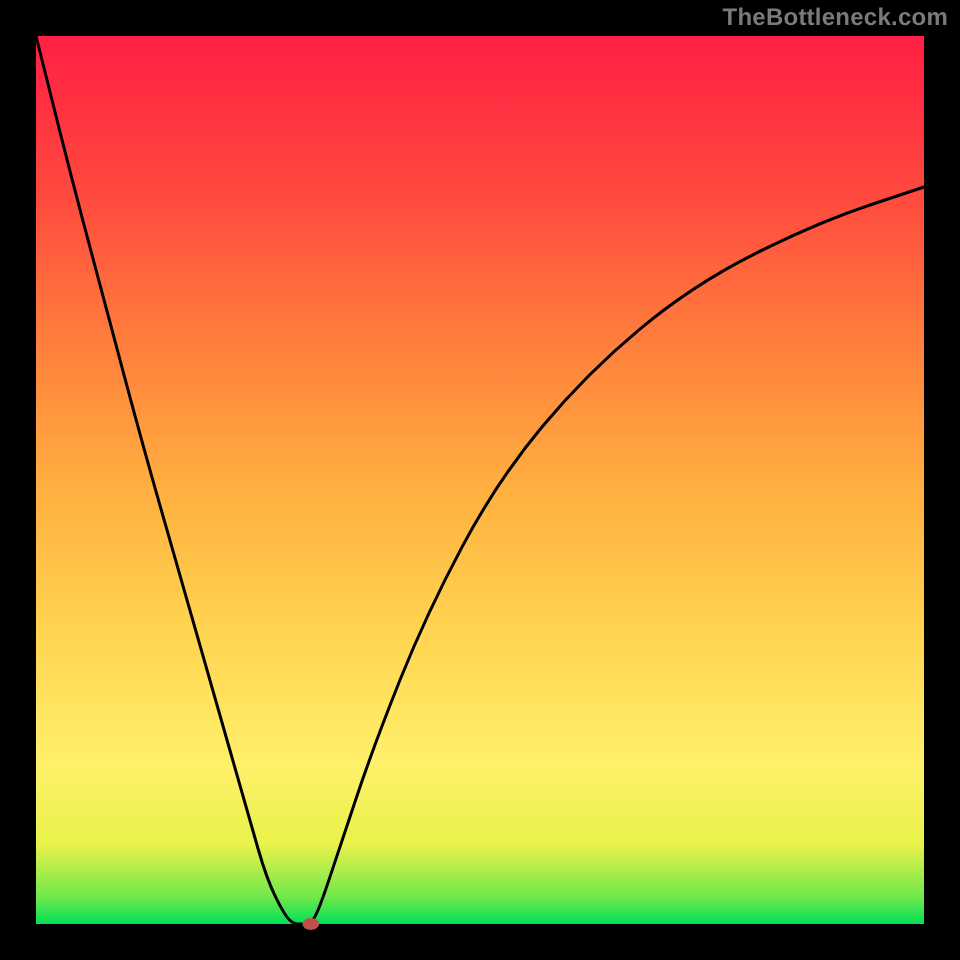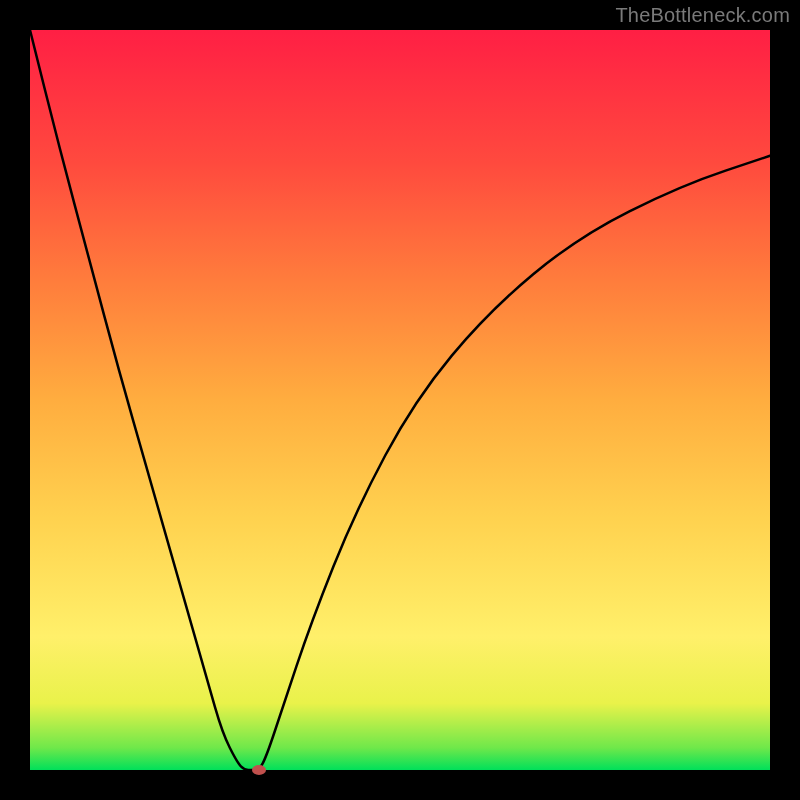--- a/index.html
+++ b/index.html
@@ -36,21 +36,21 @@
       #ff4a3e 82%,
       #ff1f44 100%
     );
   }
   .attribution {
     position: absolute;
     top: 4px;
     right: 10px;
     color: #7a7a7a;
     font-size: 20px;
-    font-weight: 400;
+    font-weight: 700;
     letter-spacing: 0.2px;
   }
   svg.curve {
     position: absolute;
     left: 0;
     top: 0;
     width: 740px;
     height: 740px;
     overflow: visible;
   }

